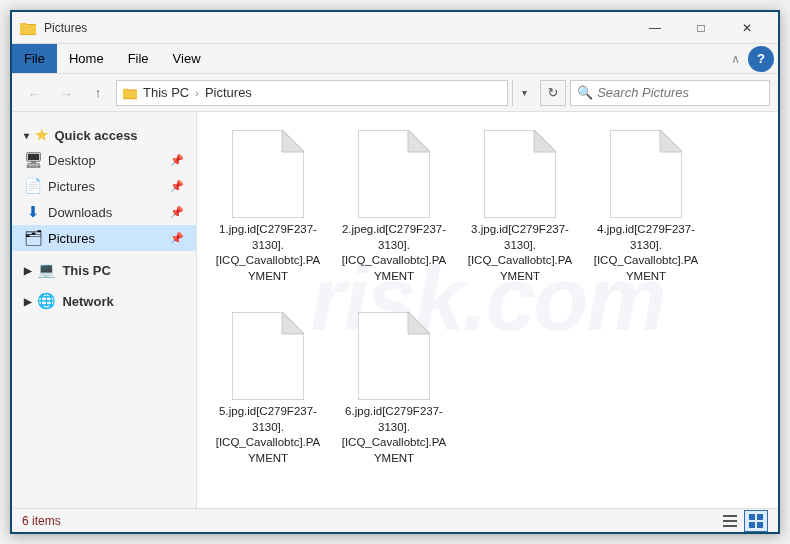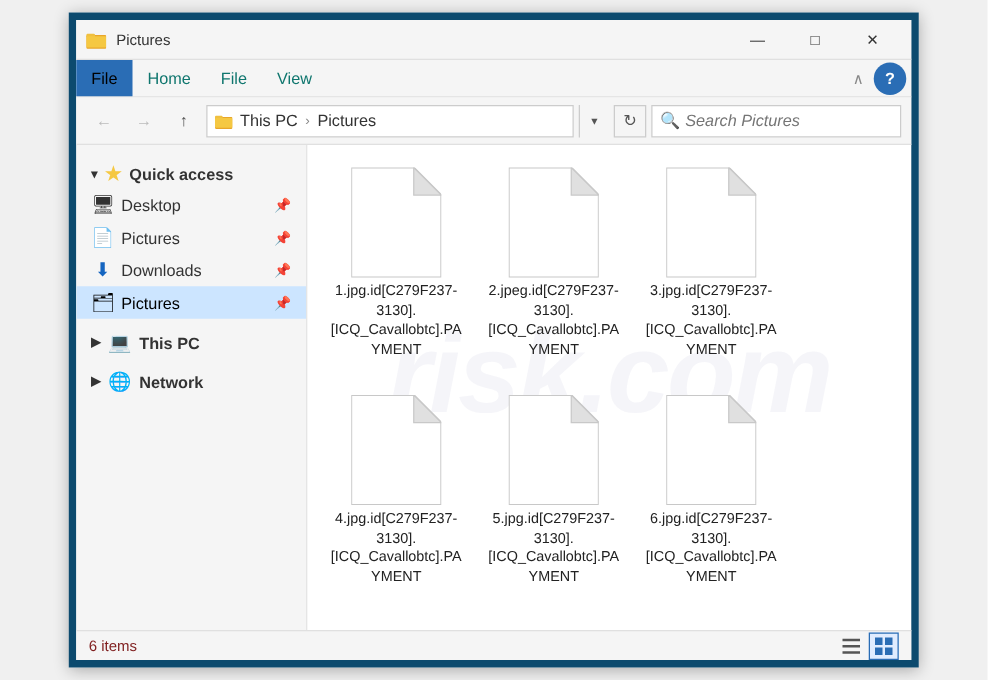--- a/index.html
+++ b/index.html
@@ -8,23 +8,23 @@
       font-size: 13px;
       background: #f0f0f0;
       display: flex;
       justify-content: center;
       align-items: center;
       width: 790px;
       height: 544px;
       overflow: hidden;
     }
     .window {
-      width: 680px;
+      width: 770px;
       height: 524px;
-      border: 6px solid #0c4a6e;
+      border: 2px solid #0c4a6e;
       background: #fff;
       display: flex;
       flex-direction: column;
       box-shadow: 0 2px 12px rgba(0,0,0,0.3);
     }
     
     .title-bar {
       height: 32px;
       background: #f5f5f5;
       display: flex;
@@ -72,21 +72,21 @@
       background: #f5f5f5;
       border-bottom: 1px solid #e0e0e0;
     }
     .menu-item {
       padding: 4px 12px;
       font-size: 13px;
       cursor: pointer;
       height: 100%;
       display: flex;
       align-items: center;
-      color: #0f766e;
+      color: #000000;
     }
     .menu-item.active {
       background: #2a6db5;
       color: #000000;
     }
 
     
     .address-bar {
       height: 38px;
       display: flex;

